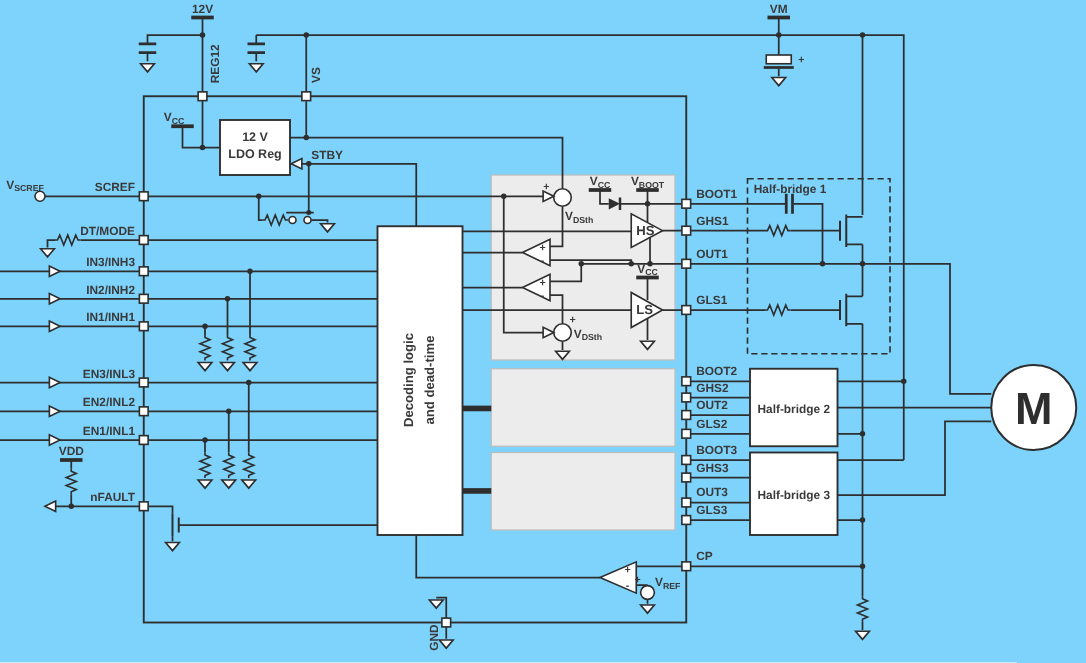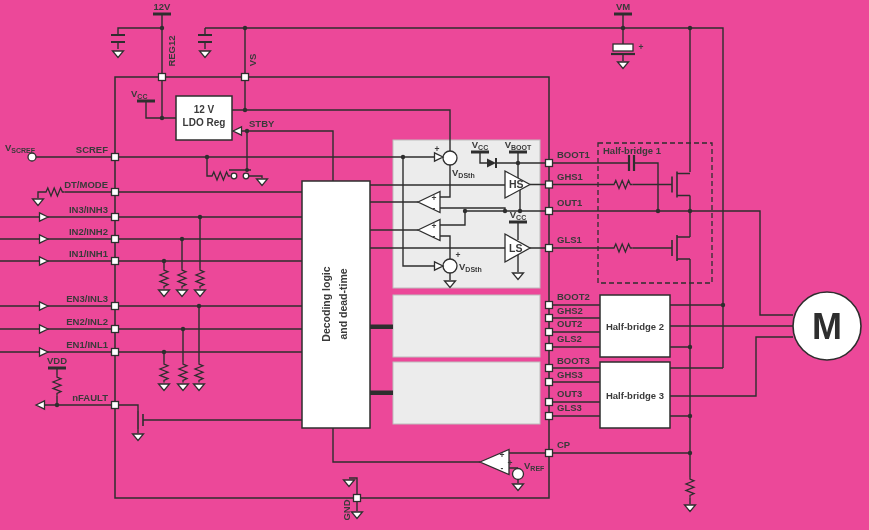--- a/index.html
+++ b/index.html
@@ -1,16 +1,16 @@
 <!DOCTYPE html>
 <html><head>
 <meta charset="utf-8">
 <style>
   html,body{margin:0;padding:0;background:#fff;}
-  .canvas{position:relative;width:869px;height:530px;background:#ec4899;overflow:hidden;}
+  .canvas{position:relative;width:869px;height:530px;background:#7dd3fc;overflow:hidden;}
   svg{display:block;}
   .w{stroke:#2e2e2e;stroke-width:1.4;fill:none;}
   .w2{stroke:#2e2e2e;stroke-width:2.2;fill:none;}
   .bar{stroke:#2e2e2e;stroke-width:3;fill:none;}
   .box{fill:#ffffff;stroke:#2e2e2e;stroke-width:1.5;}
   .gray{fill:#ececec;stroke:#bdbdbd;stroke-width:1;}
   .dash{fill:none;stroke:#2e2e2e;stroke-width:1.3;stroke-dasharray:5 3;}
   .pin{fill:#ffffff;stroke:#2e2e2e;stroke-width:1.3;}
   .dot{fill:#2e2e2e;stroke:none;}
   .sym{fill:#ffffff;stroke:#2e2e2e;stroke-width:1.3;}

